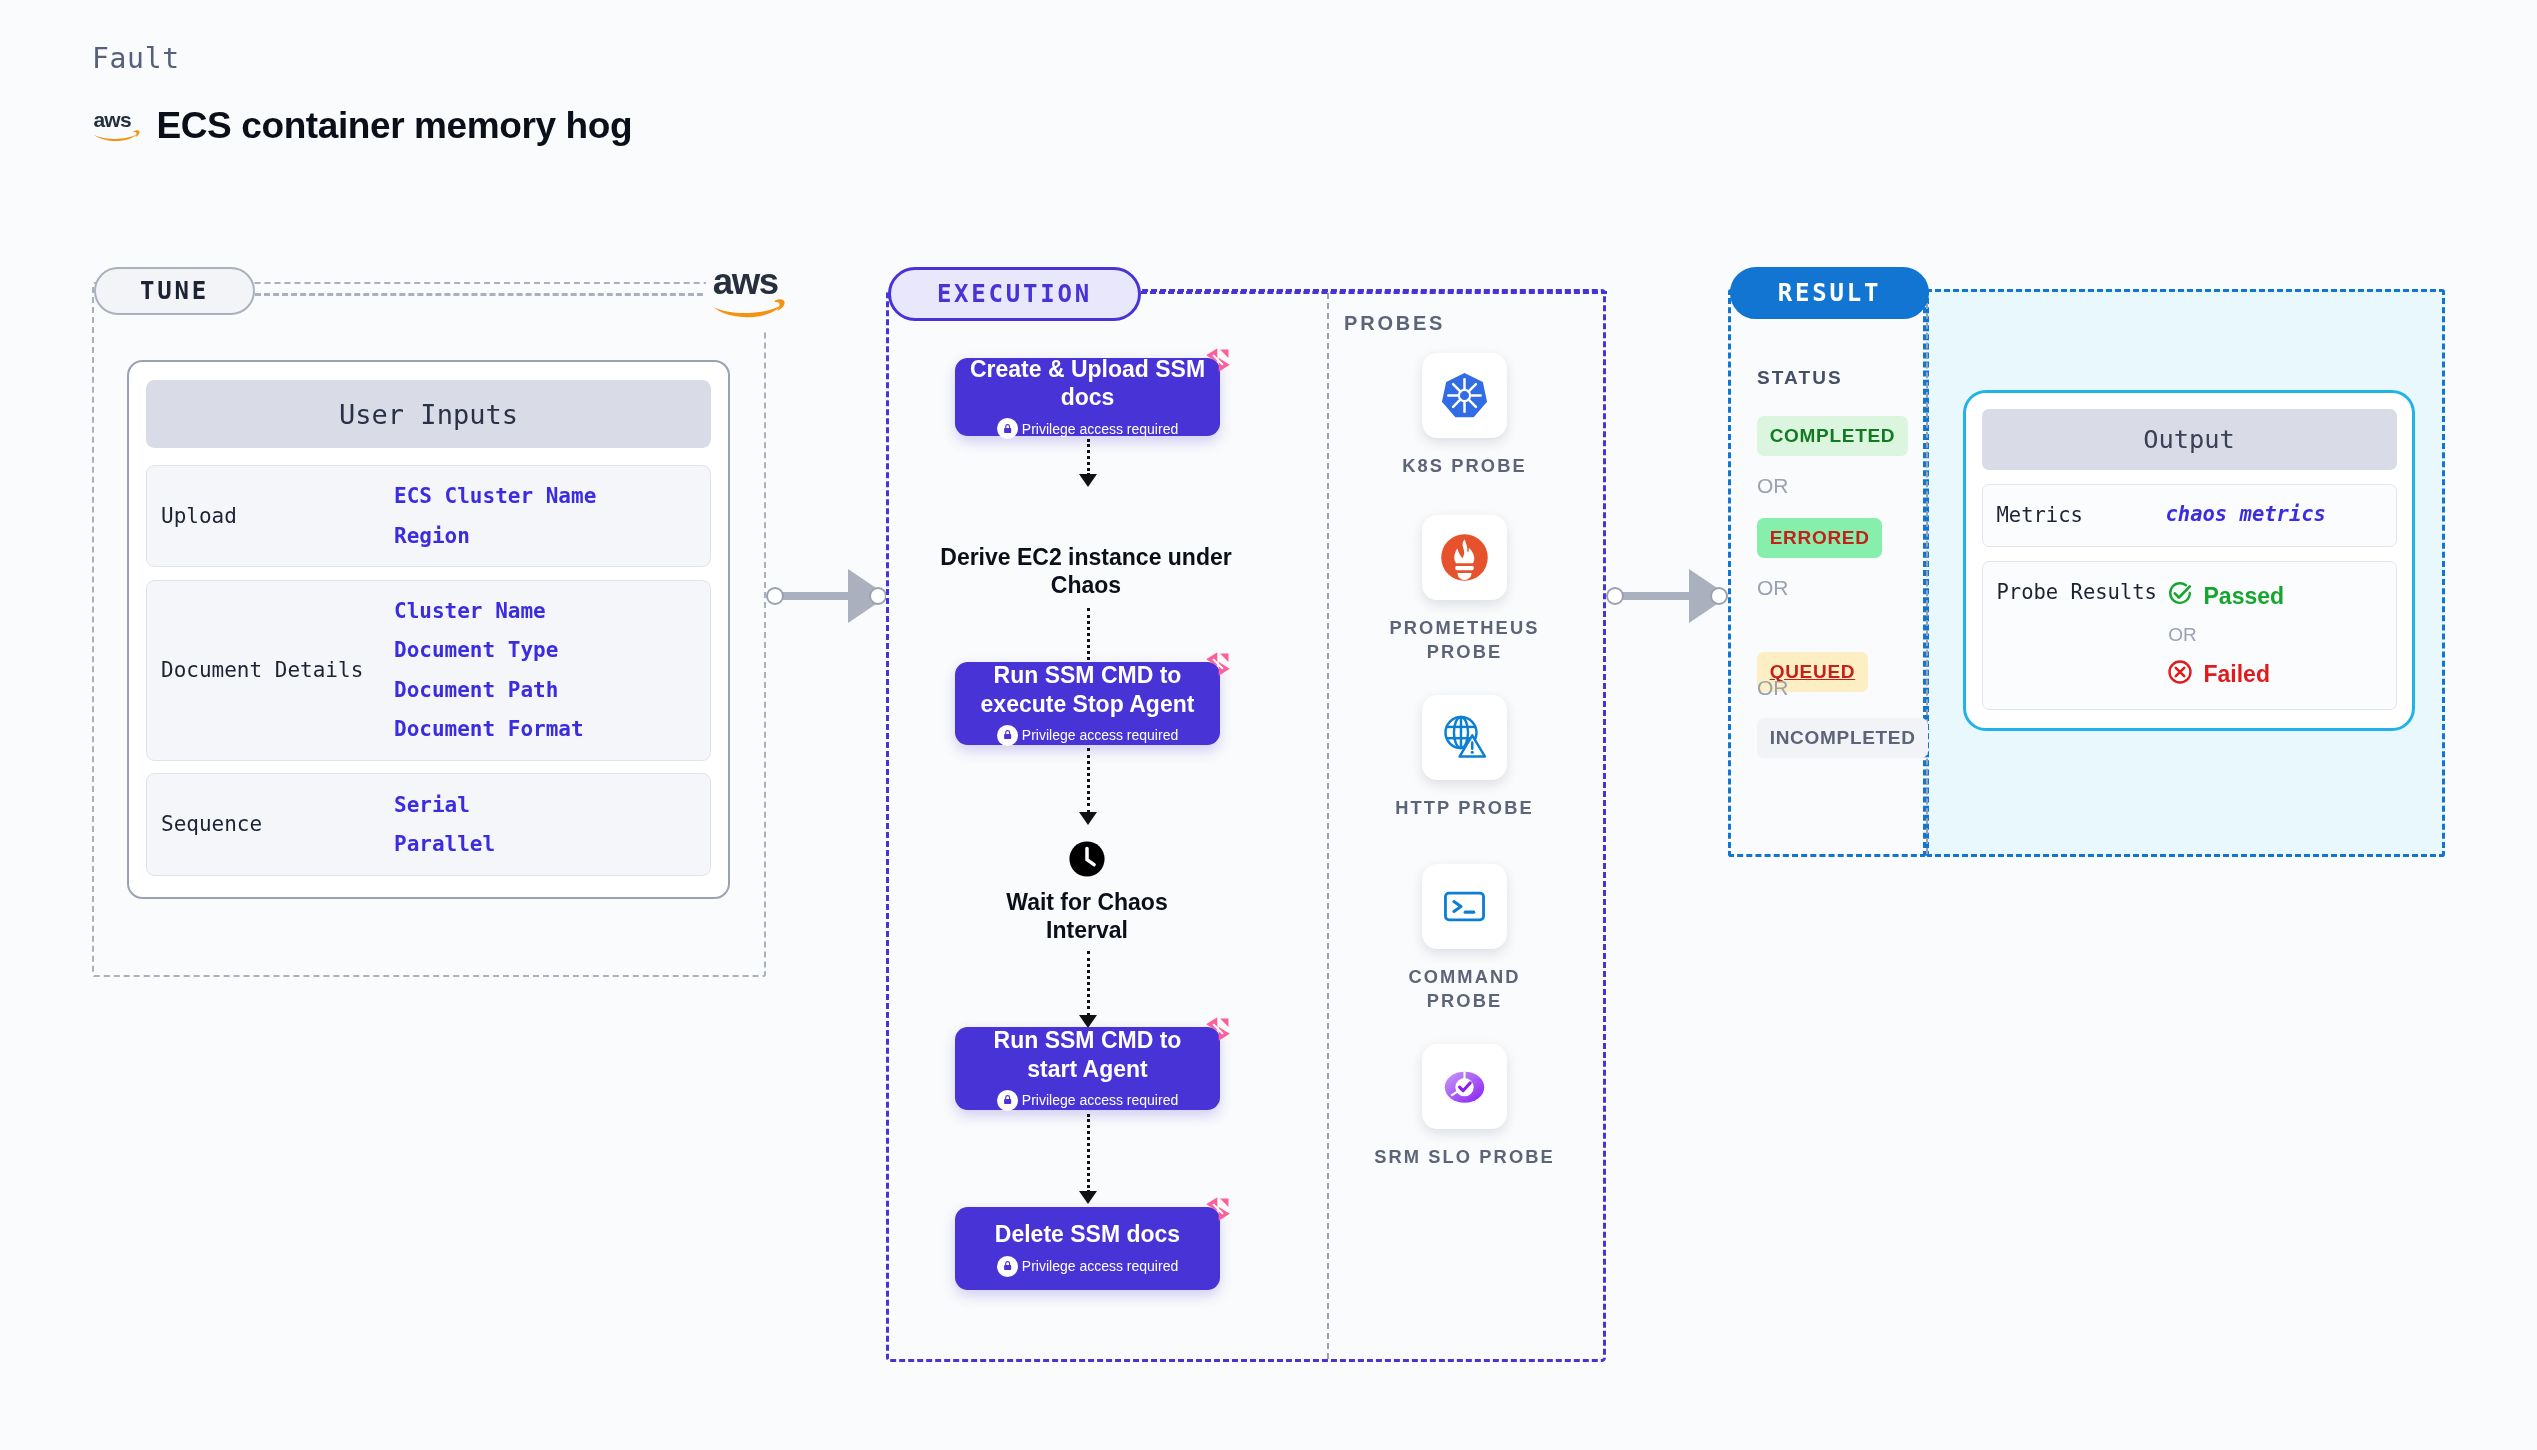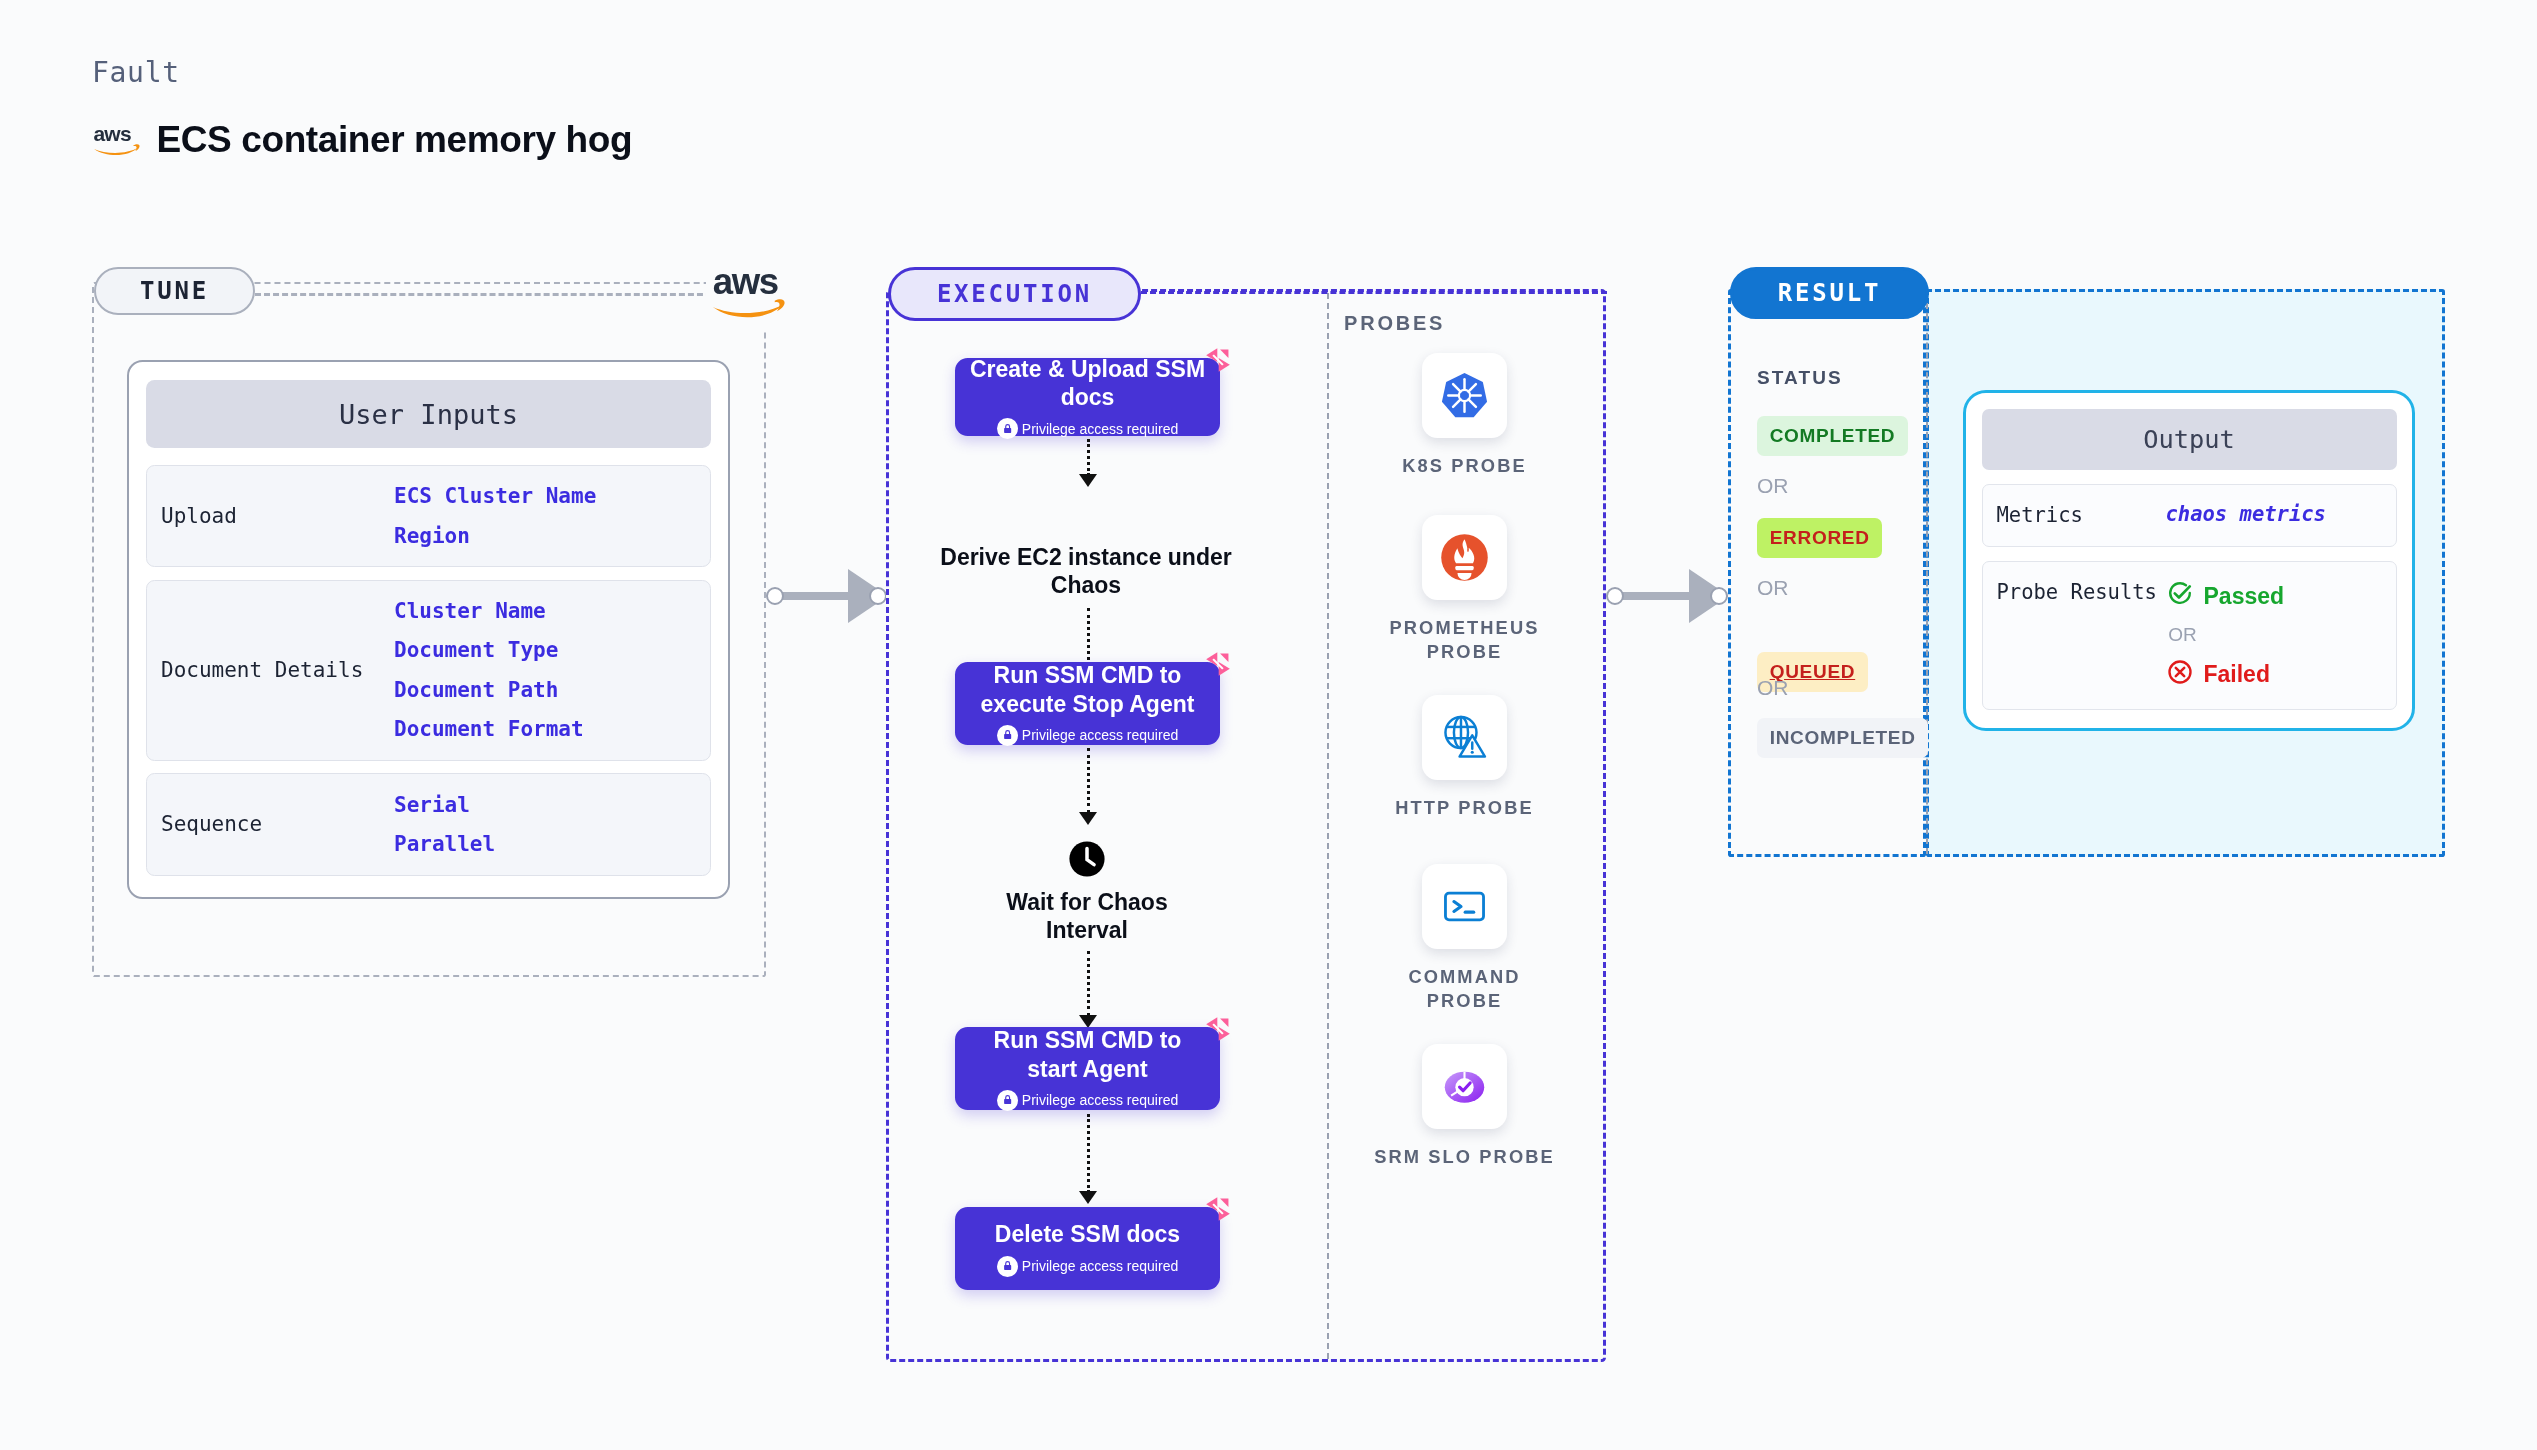--- a/index.html
+++ b/index.html
@@ -4,21 +4,21 @@
 <style>
   * { box-sizing: border-box; margin: 0; padding: 0; }
   html, body {
     width: 2538px; height: 1451px;
     background: #fafbfc;
     font-family: "Liberation Sans", sans-serif;
     overflow: hidden;
   }
 
   
-  #header { position: absolute; left: 92px; top: 56px; }
+  #header { position: absolute; left: 92px; top: 42px; }
   #fault-label {
     font-family: "DejaVu Sans Mono", monospace;
     font-size: 28px; color: #55607a; letter-spacing: 0.7px;
   }
   #title-row { display: flex; align-items: center; gap: 15.5px; margin-top: 30px; }
   #title-text { font-size: 37px; font-weight: bold; color: #0b0f19; letter-spacing: -0.4px; }
   .aws-logo { display: flex; flex-direction: column; align-items: center; justify-content: center; }
 
   
   .panel { position: absolute; }
@@ -418,21 +418,21 @@
 <div class="panel" id="status-area"></div>
 <div id="status-inner-div"></div>
 <div class="pill" id="result-pill">RESULT</div>
 
 <div id="status-title">STATUS</div>
 
 <div class="badge" style="top:416px; color:#137a23; background:#dcf5de;">
   <span>COMPLETED</span>
 </div>
 <div class="or" style="top:474px;">OR</div>
-<div class="badge" style="top:518px; color:#c4201c; background:#bef264;">
+<div class="badge" style="top:518px; color:#c4201c; background:#86efac;">
   <span>ERRORED</span>
 </div>
 <div class="or" style="top:576px;">OR</div>
 <div class="badge" style="top:652px; color:#c4201c; background:#fdeec4;text-decoration:underline;">
   <span>QUEUED</span>
 </div>
 <div class="or" style="top:676px;">OR</div>
 <div class="badge" style="top:718px; color:#5b6478; background:#f1f3f7;">
   <span>INCOMPLETED</span>
 </div>

